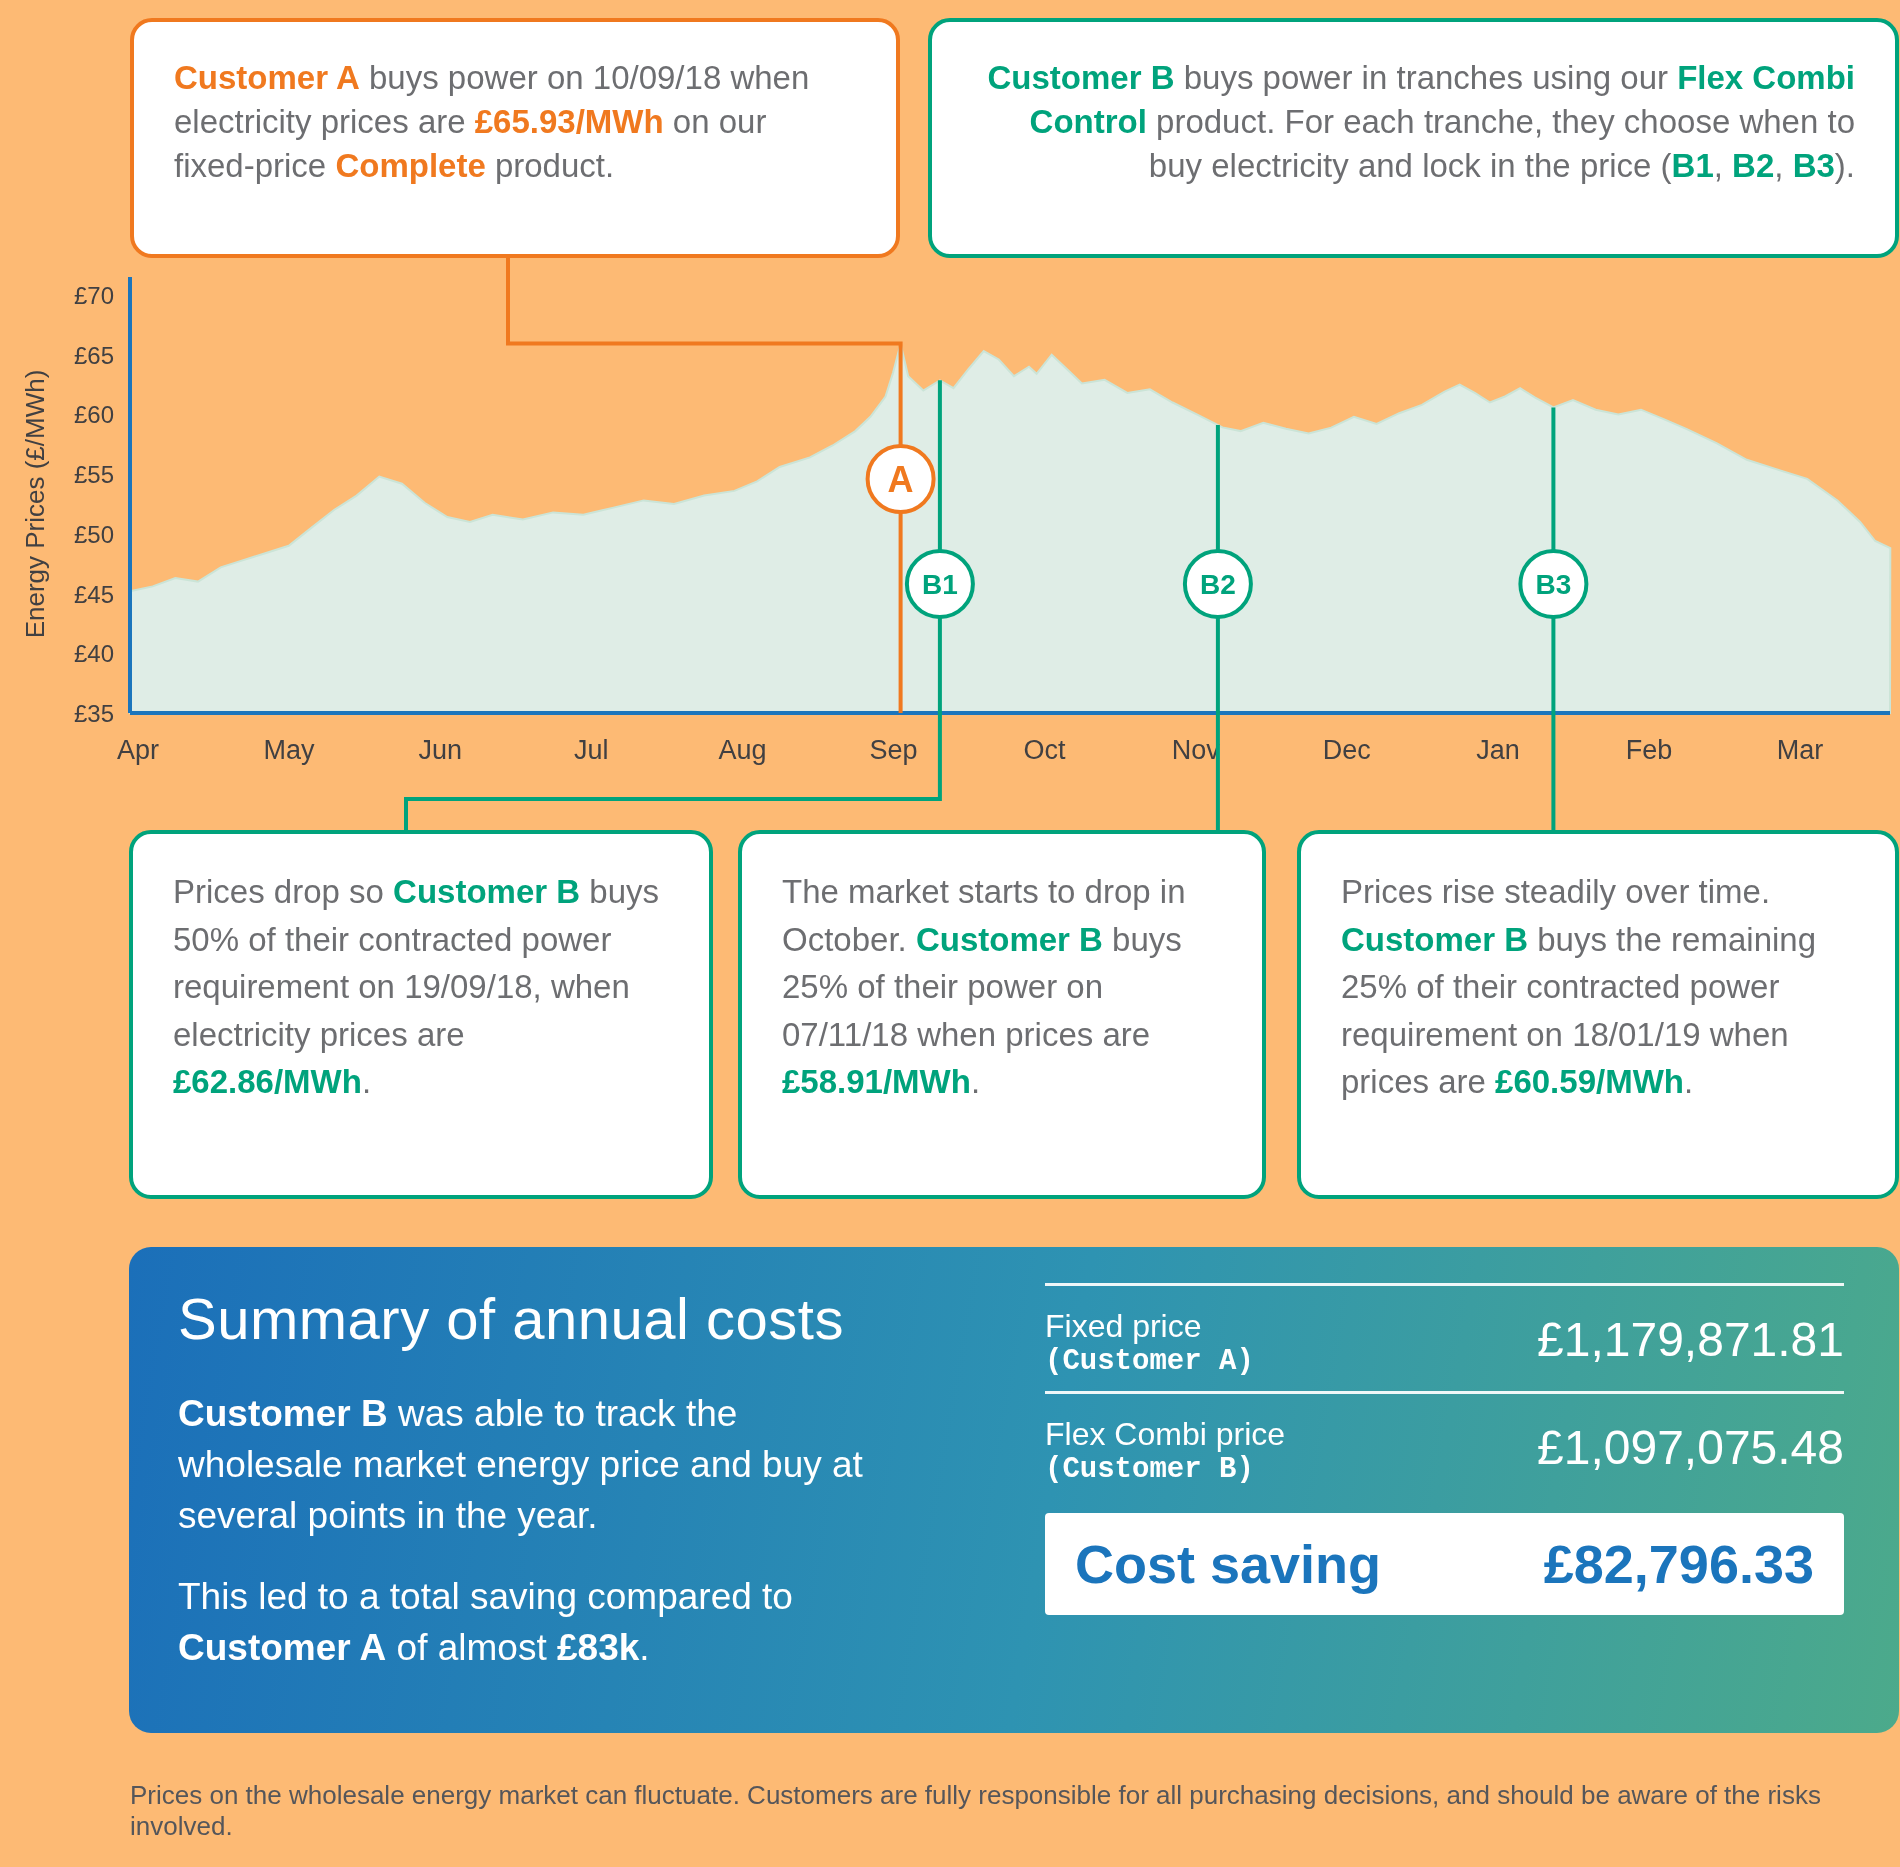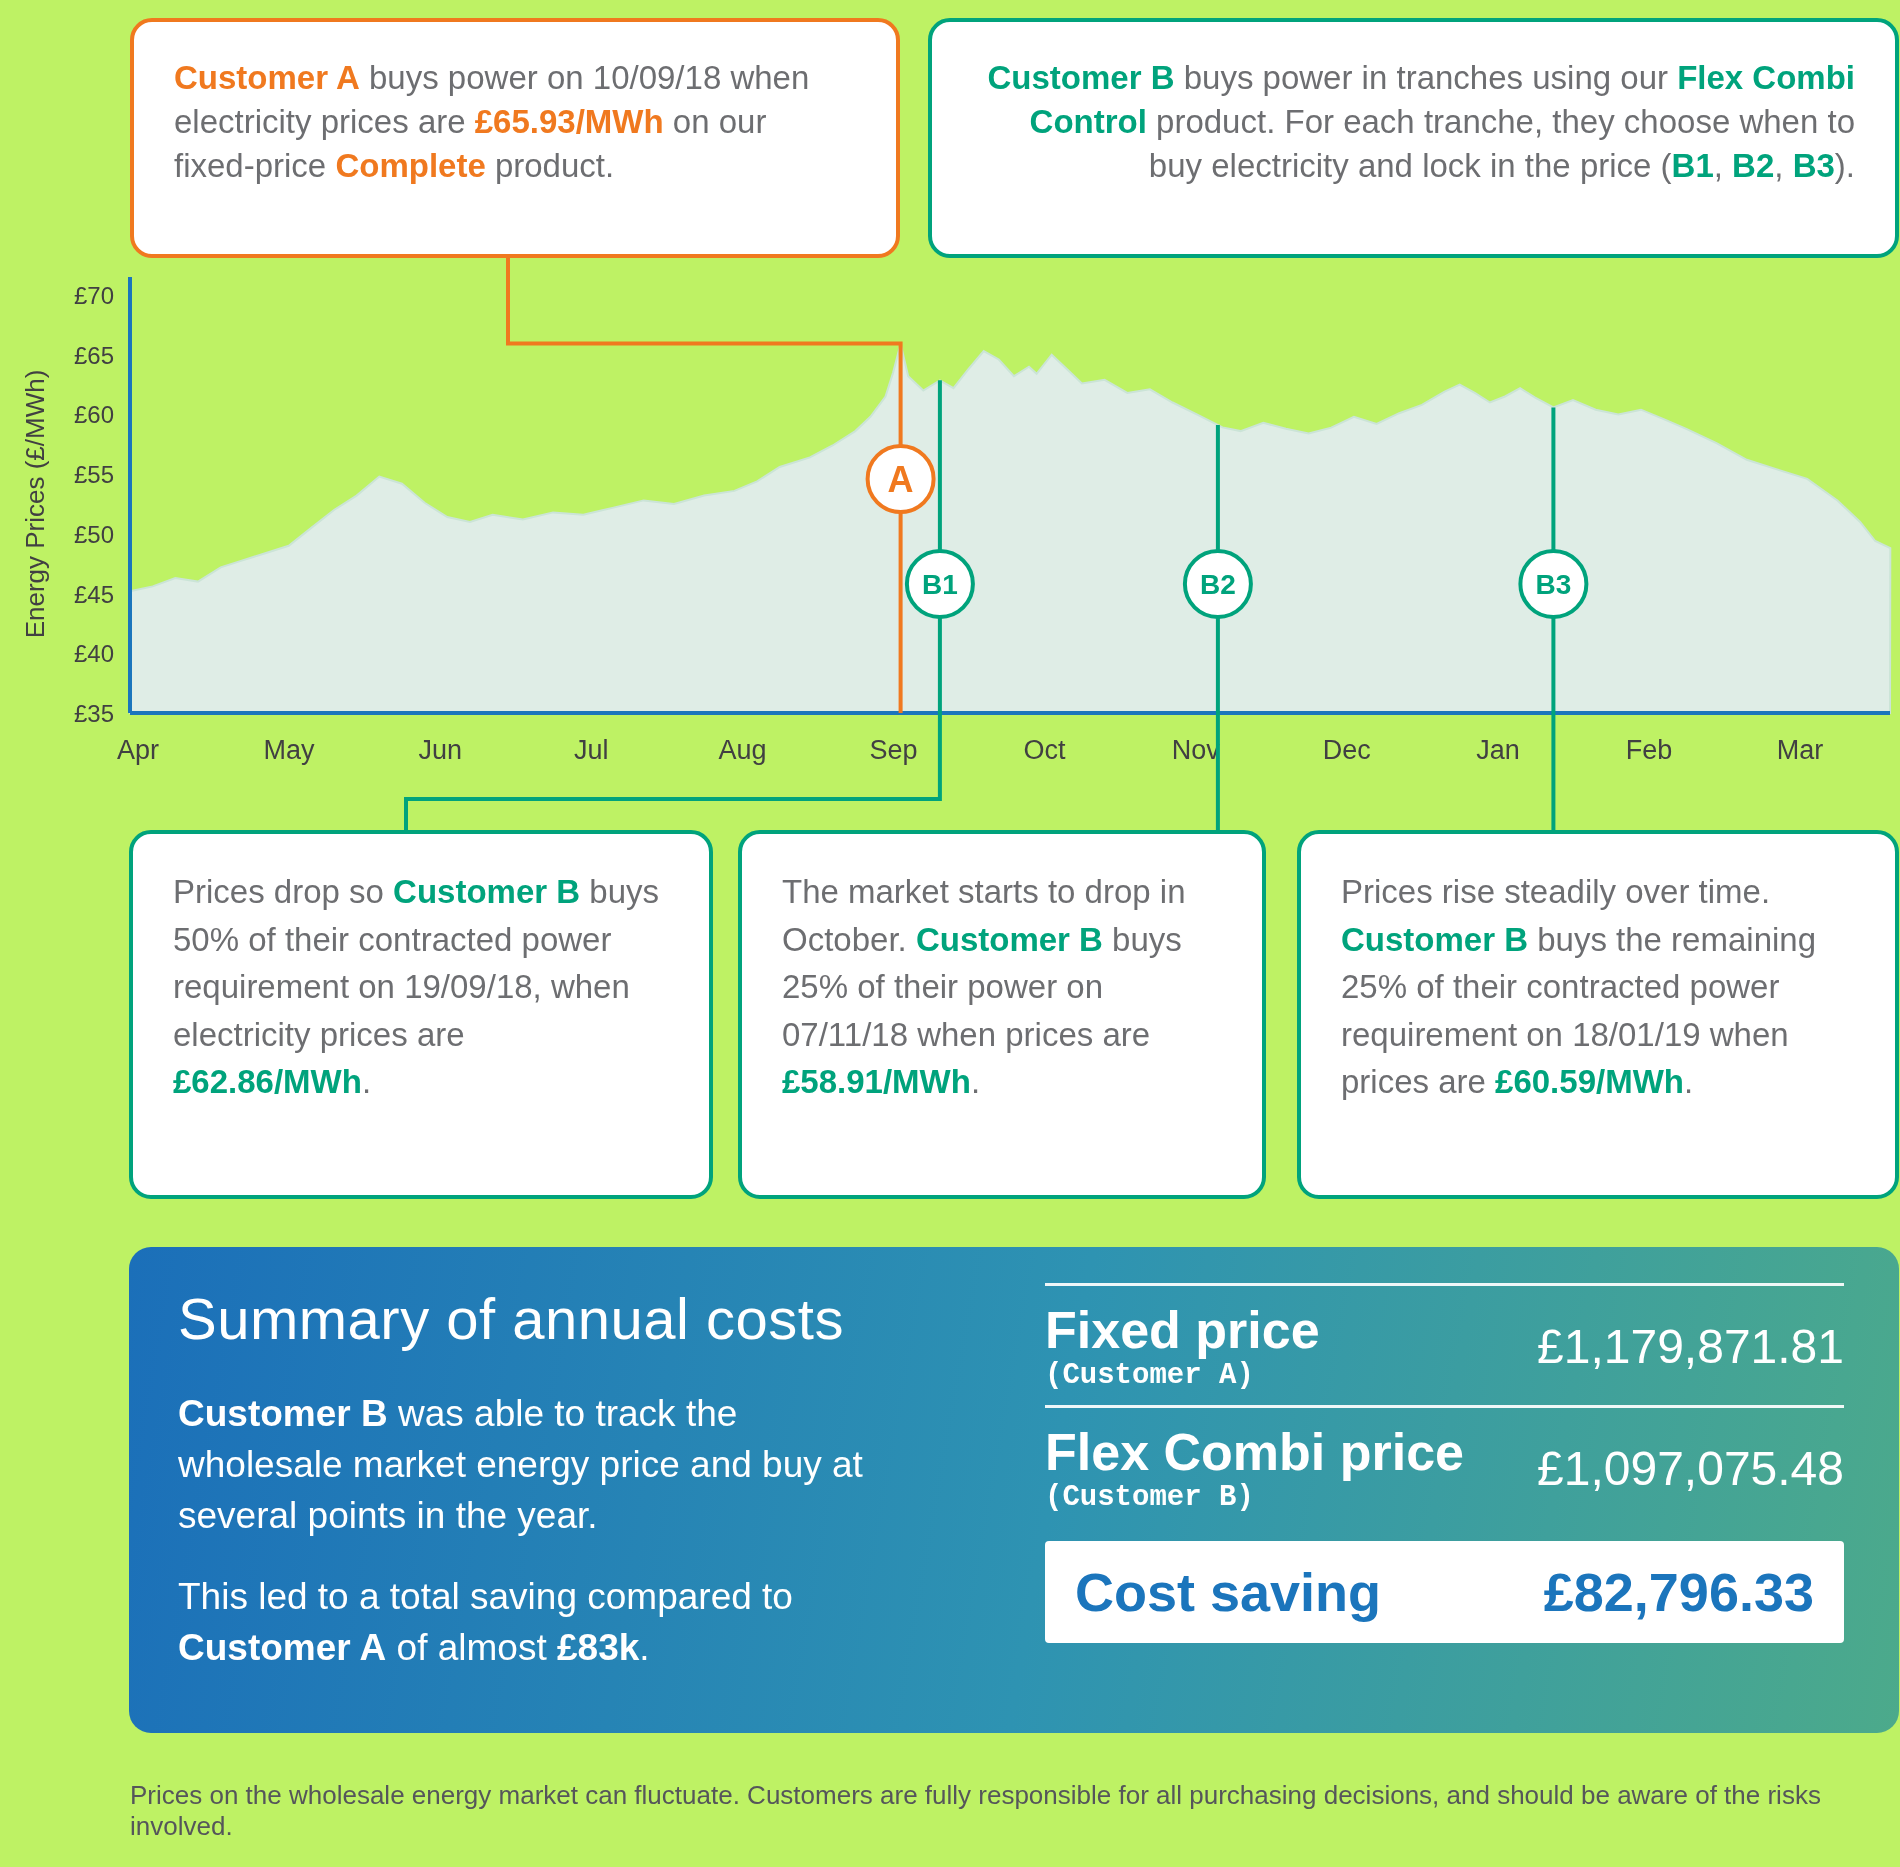--- a/index.html
+++ b/index.html
@@ -1,16 +1,16 @@
 <!DOCTYPE html>
 <html><head>
 <meta charset="utf-8">
 <style>
   html,body{margin:0;padding:0;background:#fff;}
-  .page{position:relative;width:1900px;height:1867px;background:#bef264;overflow:hidden;
+  .page{position:relative;width:1900px;height:1867px;background:#fdba74;overflow:hidden;
         font-family:"Liberation Sans",sans-serif;color:#6d6e71;}
 
   
   .callout{position:absolute;box-sizing:border-box;background:#fff;border:4px solid;
            border-radius:22px;color:#6d6e71;font-size:33px;line-height:1.34;padding:34px 40px;}
   .callout.orange{border-color:#F0791F;}
   .callout.green{border-color:#00A37C;}
   .seg-orange{color:#F0791F;font-weight:bold;}
   .seg-green{color:#00A37C;font-weight:bold;}
   .seg-bold{font-weight:bold;}
@@ -25,21 +25,21 @@
 
   
   .summary{position:absolute;left:129px;top:1247px;width:1770px;height:486px;border-radius:22px;
            background:linear-gradient(100deg,#1b6fb9 0%,#2e93b2 52%,#4caa8b 100%);color:#fff;}
   .summary-left{position:absolute;left:49px;top:38px;width:720px;}
   .summary-title{font-size:58px;font-weight:400;margin:0 0 36px 0;letter-spacing:.5px;}
   .summary-p{font-size:37px;line-height:1.38;margin:0 0 30px 0;}
   .cost-rows{position:absolute;left:916px;top:36px;right:55px;}
   .cost-row{display:flex;justify-content:space-between;align-items:center;
             border-top:3px solid rgba(255,255,255,.92);padding:15px 0 13px;}
-  .cost-label-main{font-size:52px;font-weight:bold;line-height:1.12;}
+  .cost-label-main{font-size:32px;font-weight:normal;line-height:1.12;margin-top:8px;}
   .cost-label-sub{font-size:29px;font-weight:bold;font-family:Liberation Mono, monospace;}
   .cost-value{font-size:48px;}
   .saving-box{margin-top:14px;background:#fff;border-radius:4px;display:flex;
               justify-content:space-between;align-items:center;padding:20px 30px;color:#1B75BC;text-align:center;}
   .saving-label{font-size:54px;font-weight:bold;}
   .saving-value{font-size:54px;font-weight:bold;}
 
   .footer{position:absolute;left:130px;top:1780px;width:1720px;color:#55565a;font-size:26px;}
   .footer p{margin:0 0 24px 0;}
 </style>

